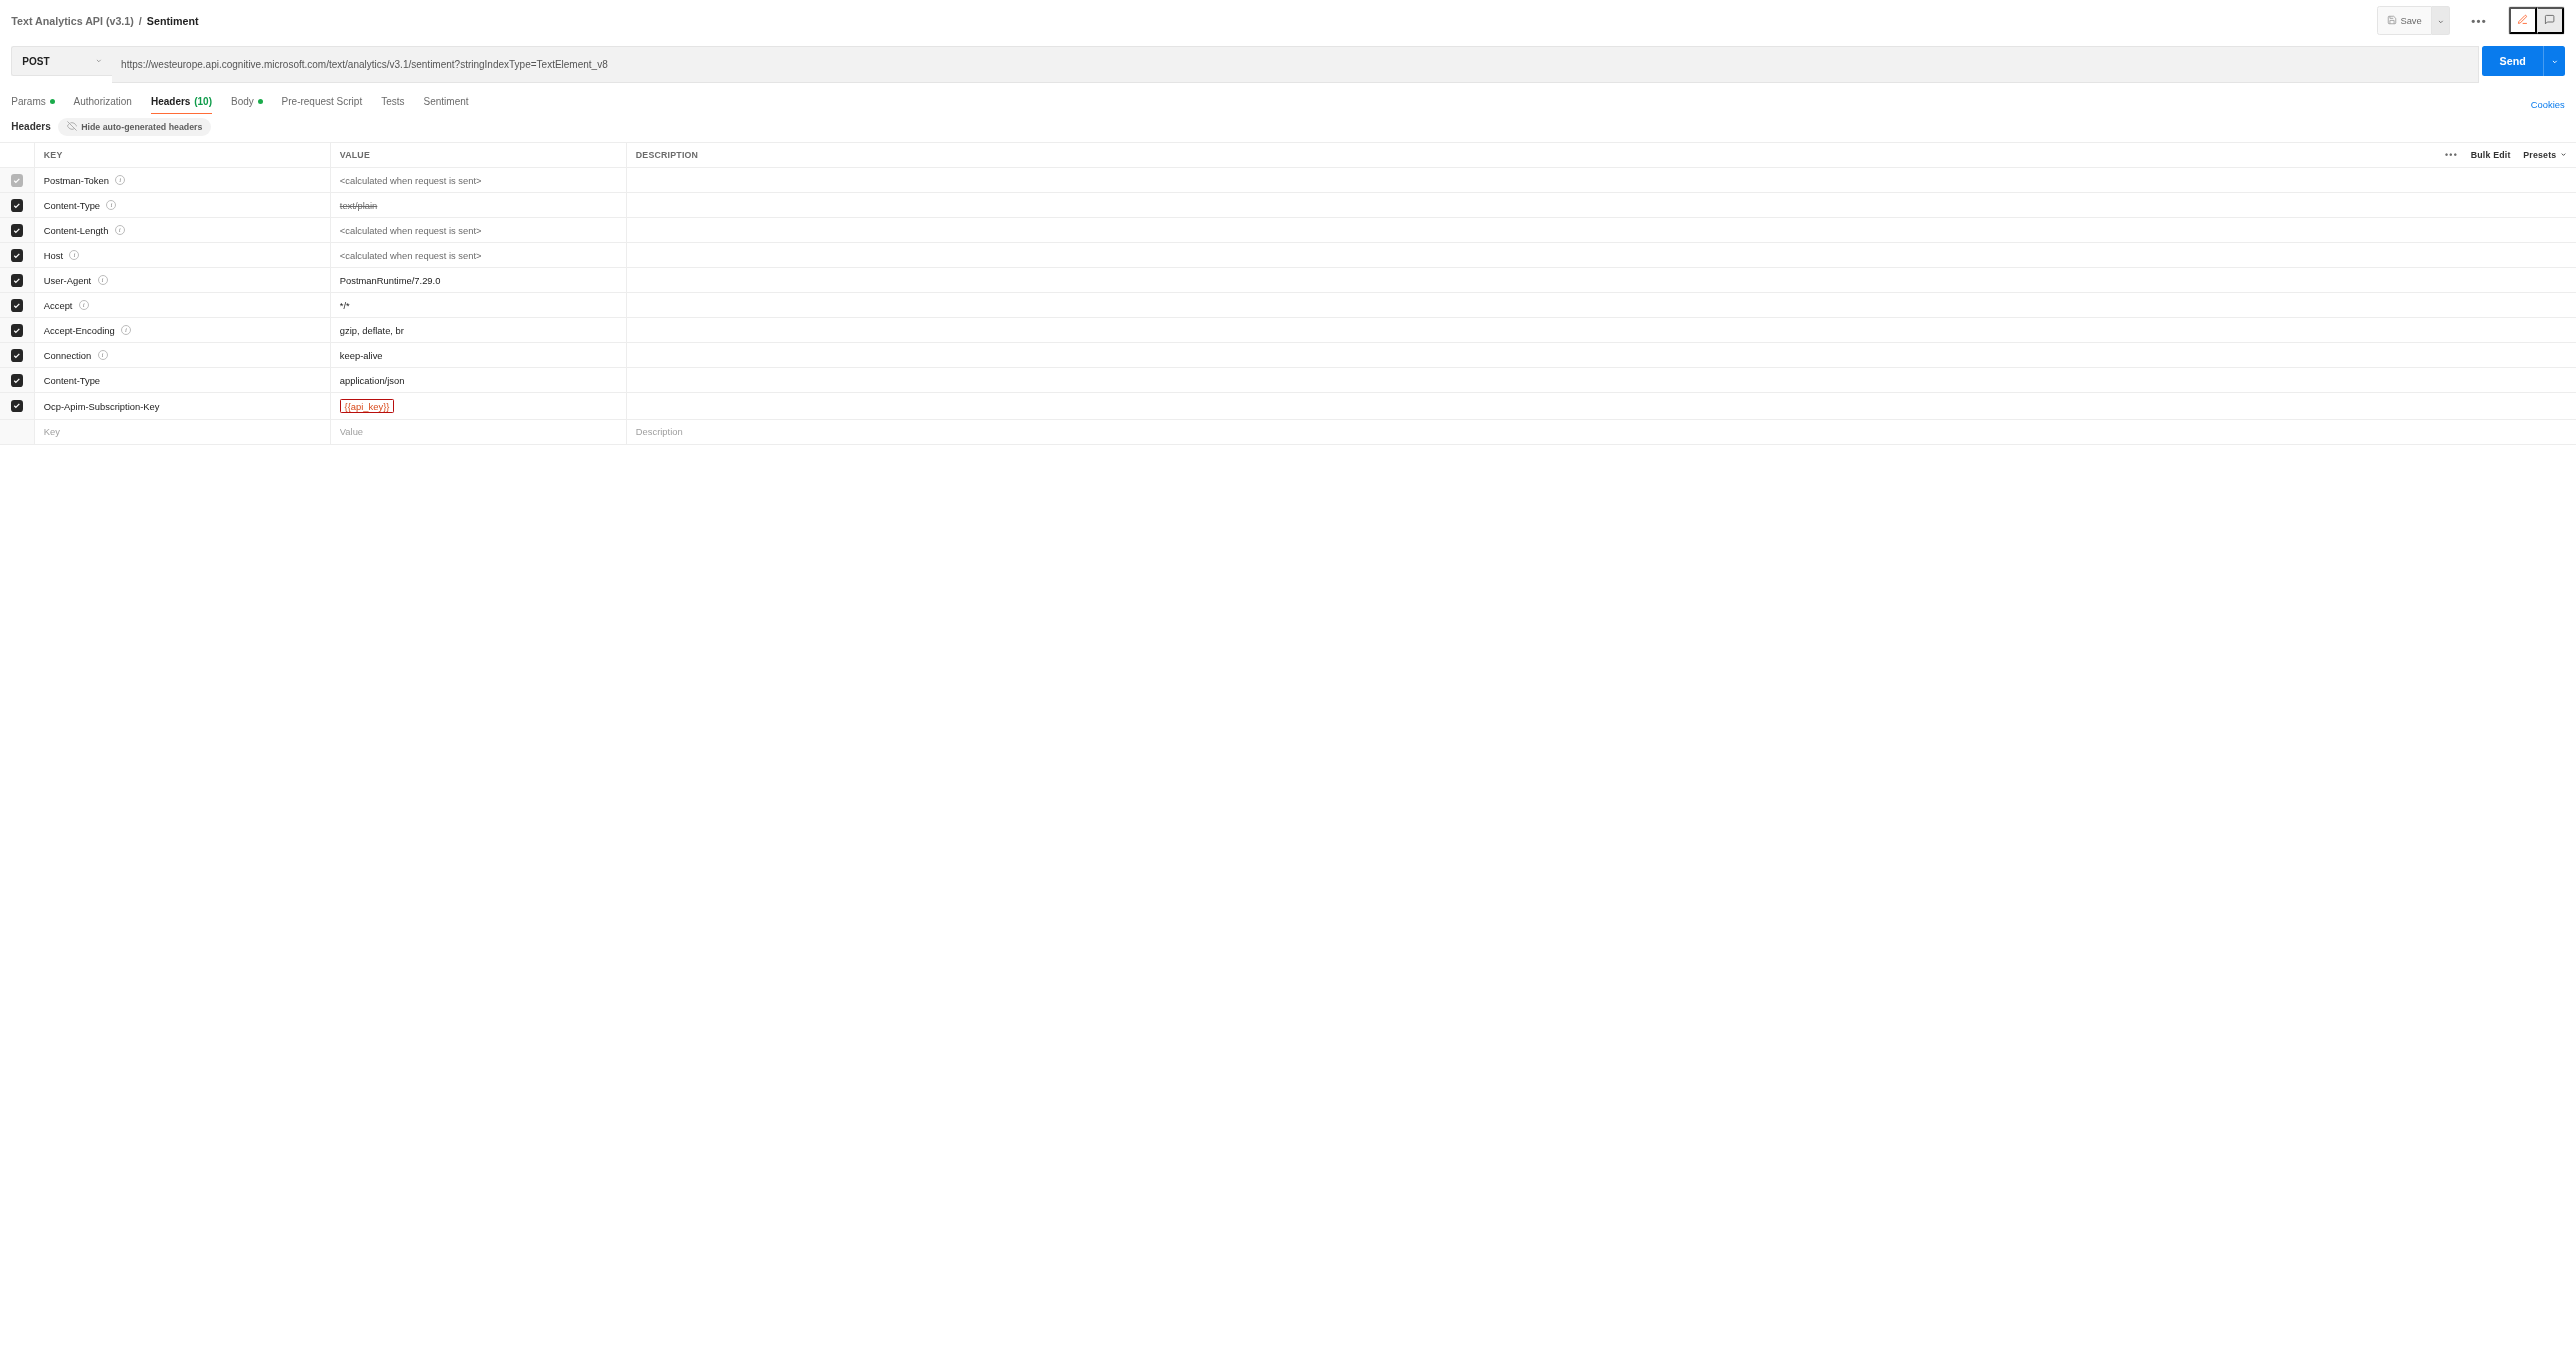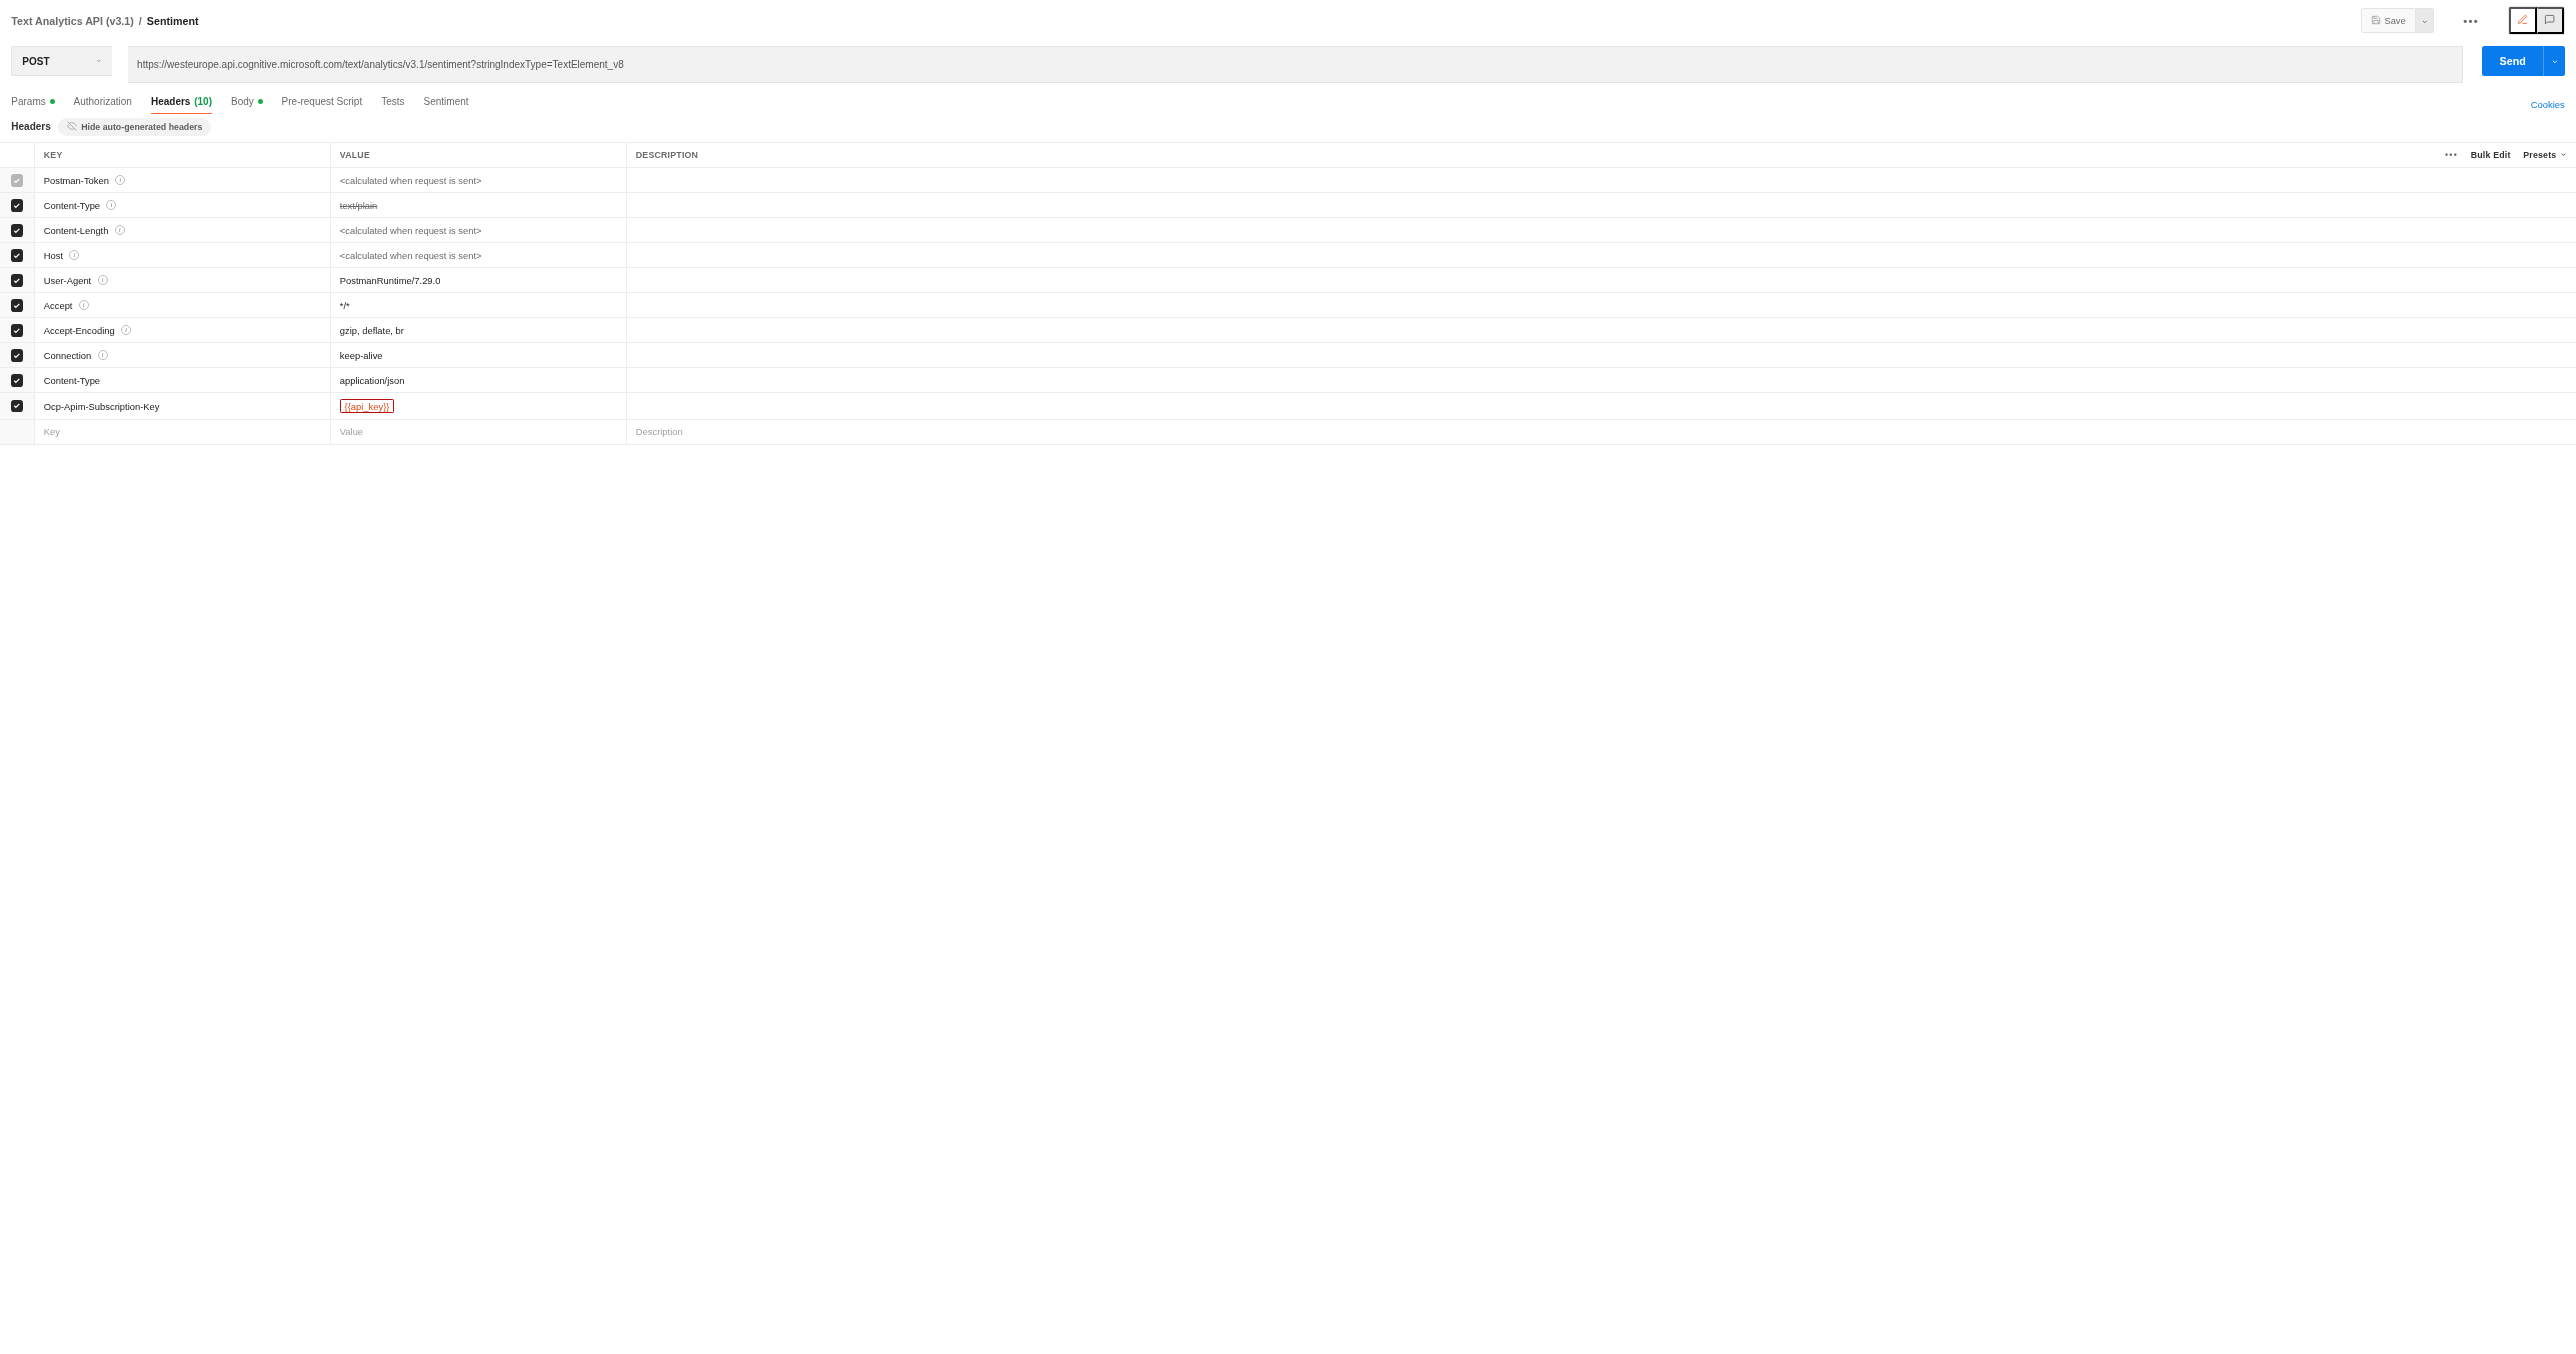--- a/index.html
+++ b/index.html
@@ -18,21 +18,21 @@
   .breadcrumb {
     display: flex;
     align-items: center;
     gap: 5px;
     font-size: 10.7px;
     font-weight: 600;
   }
   .breadcrumb .parent { color: #6b6b6b; }
   .breadcrumb .slash { color: #6b6b6b; }
   .breadcrumb .current { color: #222; }
-  .top-actions { display: flex; align-items: center; gap: 24px; }
+  .top-actions { display: flex; gap: 16px; }
   .btn-group { display: flex; }
   .save-btn {
     display: flex; align-items: center; gap: 3.8px;
     border: 0.6px solid #e4e4e4;
     background: #f9f9f9;
     padding: 3.8px 8.8px;
     border-radius: 2.5px 0 0 2.5px;
     color: #6b6b6b;
     font-size: 9.4px;
     font-weight: 500;
@@ -57,21 +57,21 @@
     display: flex;
     border: 0.6px solid #e4e4e4;
     border-radius: 2.5px;
     overflow: hidden;
   }
   .right-group .edit-btn { padding: 3.8px 6.3px; display:flex; align-items:center; background:#fff;}
   .right-group .comment-btn { padding: 3.8px 6.3px; display:flex; align-items:center; background: #eaeaea; border-left:0.6px solid #e4e4e4;}
   .url-bar {
     display: flex;
     margin: 2.5px 11.3px 0 11.3px;
-    gap: 16px;
+    gap: 0;
   }
   .method-select {
     display: flex;
     align-items: center;
     justify-content: space-between;
     width: 101px;
     border: 0.6px solid #e4e4e4;
     border-right: none;
     background: #f2f2f2;
     border-radius: 2.5px 0 0 2.5px;

